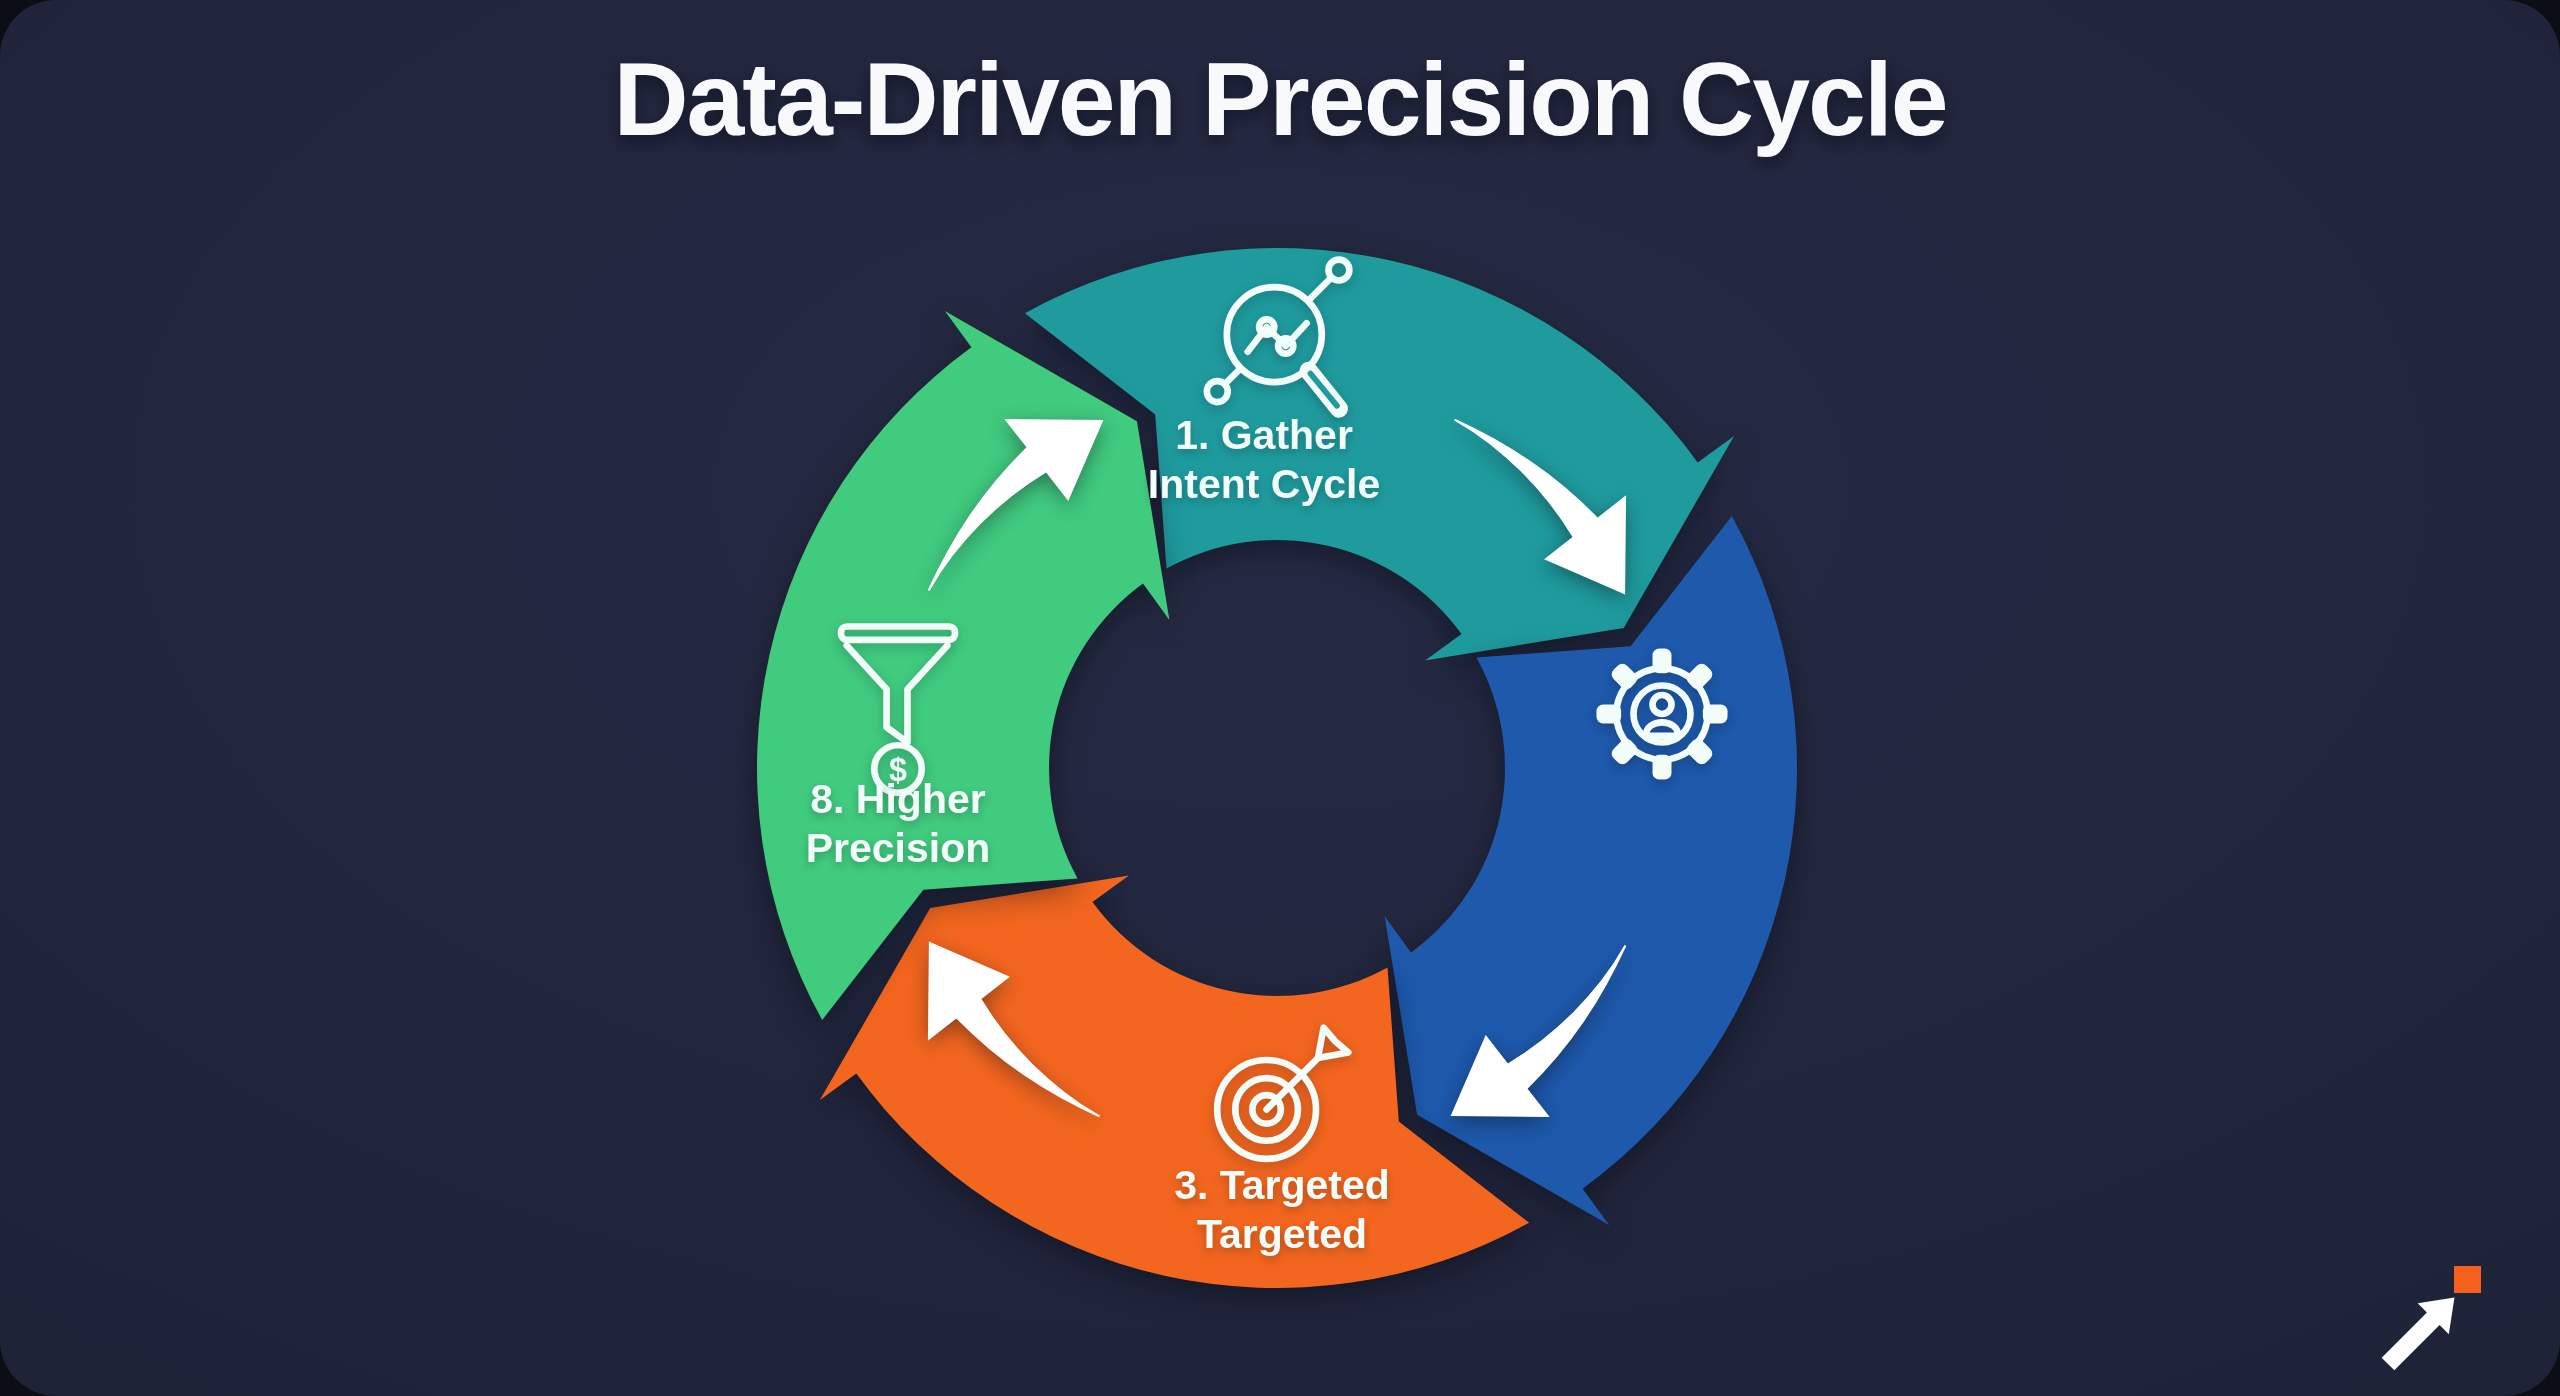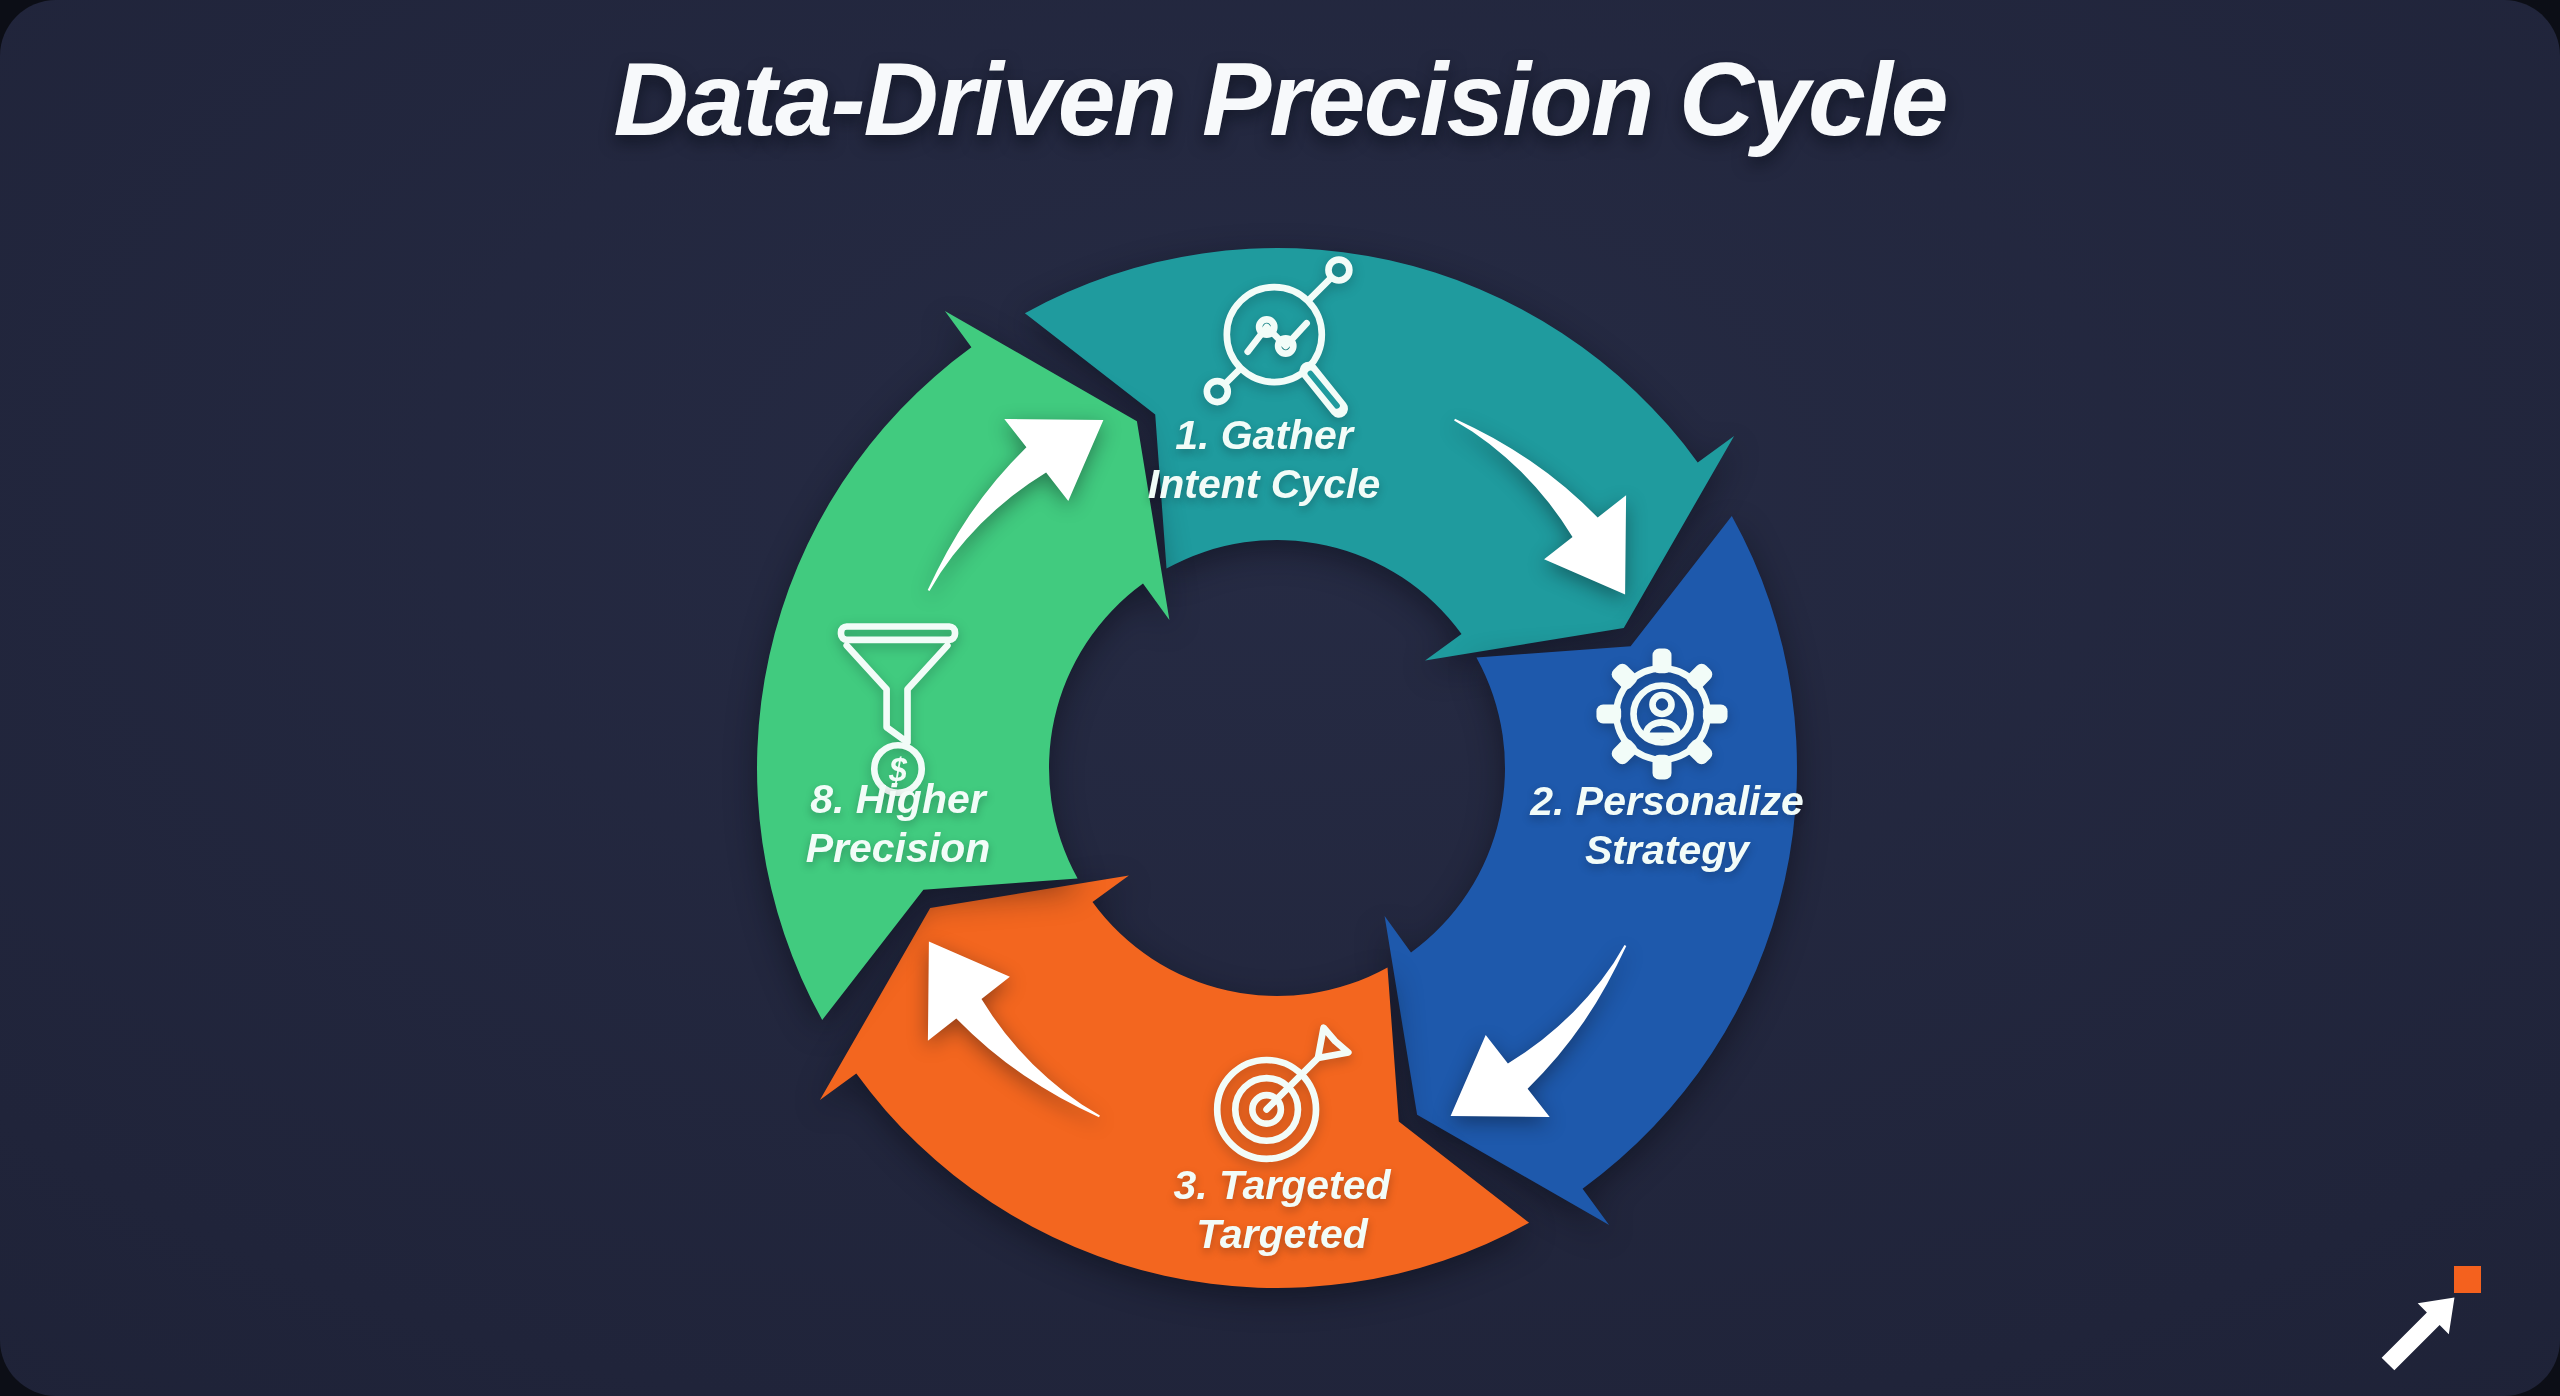--- a/index.html
+++ b/index.html
@@ -1,19 +1,19 @@
 <!DOCTYPE html>
 <html style="--bg: #0c0e16; --card: #20243a; --title: #f7f9fb; --label: #f2fcf8;"><head>
 <meta charset="utf-8">
 <style>
   html,body{margin:0;padding:0;width:2560px;height:1396px;overflow:hidden;
     background:var(--bg,#0c0e16);font-family:"Liberation Sans",sans-serif;}
   .card{position:absolute;inset:0;border-radius:56px;
     background:radial-gradient(120% 125% at 50% 35%, #262b44 0%, var(--card,#20243a) 55%, #1a1e30 100%);
-    overflow:hidden;font-style:italic;}
+    overflow:hidden;}
   .title{position:absolute;left:0;right:0;top:40px;margin:0;text-align:center;
     font-weight:bold;font-size:104px;letter-spacing:-2px;color:var(--title,#f7f9fb);
     text-shadow:0 7px 16px rgba(4,7,16,.5);}
   .cycle{position:absolute;left:0;top:0;width:2560px;height:1396px;}
   .cycle .segs path{filter:drop-shadow(0 10px 16px rgba(4,7,16,.45));}
   .cycle .flows path{filter:drop-shadow(0 6px 10px rgba(4,7,16,.4));}
   .step-icon{position:absolute;width:190px;height:190px;transform:translate(-50%,-50%);
     filter:drop-shadow(0 4px 6px rgba(4,7,16,.25));}
   .st{stroke:#f2fcf8;stroke-width:7;fill:none;stroke-linecap:round;stroke-linejoin:round;}
   .fl{fill:#f2fcf8;}
@@ -88,24 +88,20 @@
     <rect class="st" x="-60" y="-90" width="120" height="14" rx="6" stroke-width="6"></rect>
     <path class="st" d="M -54 -70 L -12 -24 L -12 16 L 10 32 L 10 -24 L 52 -70"></path>
     <circle class="st" cx="0" cy="60" r="25" stroke-width="6"></circle>
     <text class="ic-text" x="0" y="61">$</text>
   </svg>
 
   <div class="step-label" style="left:1264px;top:460px">
     <div>1. Gather</div>
     <div>Intent Cycle</div>
   </div>
-  <div class="step-label" style="left:1667px;top:826px">
-    <div>2. Personalize</div>
-    <div>Strategy</div>
-  </div>
   <div class="step-label" style="left:1282px;top:1210px">
     <div>3. Targeted</div>
     <div>Targeted</div>
   </div>
   <div class="step-label" style="left:898px;top:824px">
     <div>8. Higher</div>
     <div>Precision</div>
   </div>
 
   <svg class="logo" viewBox="0 0 126 140">

